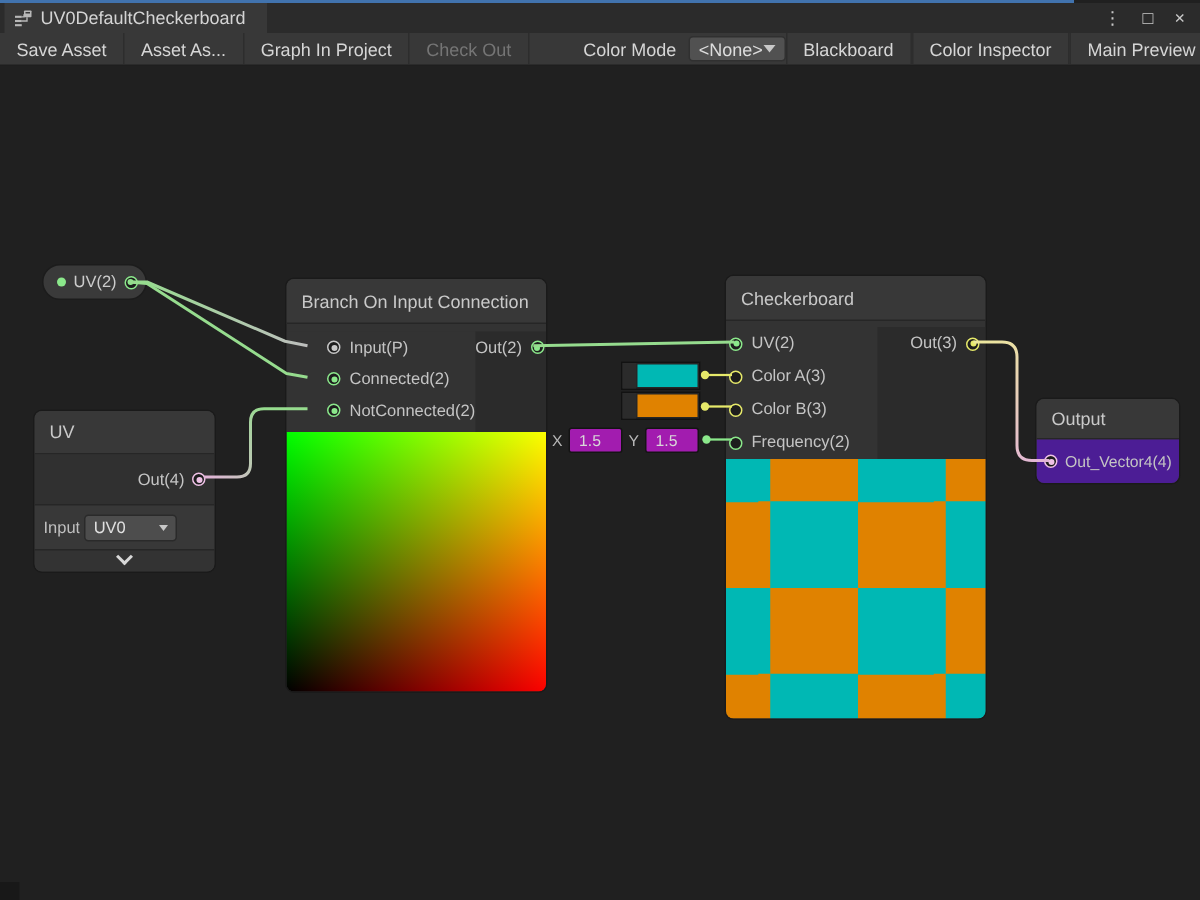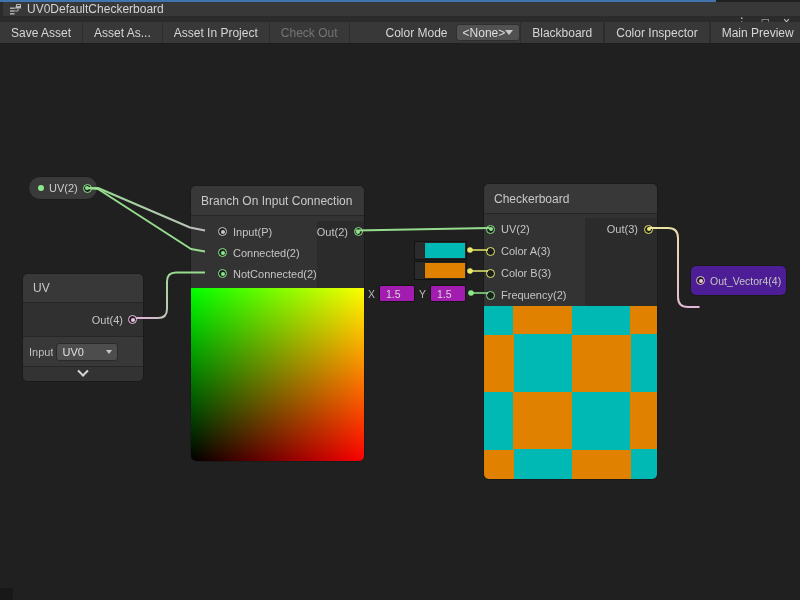--- a/index.html
+++ b/index.html
@@ -2,21 +2,21 @@
 <html><head>
 <meta charset="utf-8">
 <style>
   * { margin:0; padding:0; box-sizing:border-box; }
   html,body { width:800px; height:600px; background:#141414; }
   body { font-family:"Liberation Sans", sans-serif; overflow:hidden; }
   .app { position:relative; width:800px; height:600px; background:#202020; overflow:hidden; }
 
   
   .accent-line { position:absolute; left:0; top:0; width:716px; height:2px; }
-  .tabbar { position:absolute; left:0; top:2px; width:800px; height:20px; background:#2b2b2b; display:flex; align-items:stretch;flex-direction:column; }
+  .tabbar { position:absolute; left:0; top:2px; width:800px; height:20px; background:#2b2b2b; display:flex; align-items:stretch; }
   .tab { background:#383838; display:flex; align-items:center; gap:5px; padding:0 14px 0 6px; margin-left:3px; }
   .tab-title { color:#d4d4d4; font-size:12px; white-space:nowrap; }
   .tab-icon { width:13px; height:13px; display:inline-flex; }
   .win-controls { margin-left:auto; display:flex; align-items:center; gap:14px; padding-right:10px; color:#c8c8c8; }
   .win-controls span { font-size:12px; line-height:1; cursor:default; }
   .wc-max { font-size:11px; }
 
   .toolbar { position:absolute; left:0; top:22px; width:800px; height:22px; background:#383838; border-bottom:1px solid #1e1e1e; display:flex; align-items:stretch; color:#d6d6d6; font-size:12px; }
   .tb-btn { display:flex; align-items:center; padding:0 11px; border-right:1px solid #2d2d2d; white-space:nowrap; }
   .tb-btn.disabled { color:#757575; }
@@ -117,21 +117,21 @@
     <div class="win-controls">
       <span>⋮</span>
       <span class="wc-max">□</span>
       <span>×</span>
     </div>
   </div>
 
   <div class="toolbar">
     <div class="tb-btn">Save Asset</div>
     <div class="tb-btn">Asset As...</div>
-    <div class="tb-btn">Asset In Project</div>
+    <div class="tb-btn">Graph In Project</div>
     <div class="tb-btn disabled">Check Out</div>
     <div class="tb-label">Color Mode</div>
     <div class="tb-dropdown">
       <span>&lt;None&gt;</span>
       <span class="caret"></span>
     </div>
     <div class="tb-right">
       <div class="tb-btn">Blackboard</div>
       <div class="tb-btn">Color Inspector</div>
       <div class="tb-btn">Main Preview</div>
@@ -252,20 +252,23 @@
         <div class="row h22 out">
           <span>Out(3)</span>
           <span class="port connected" style="--c: #E6E96A;"></span>
         </div>
       </div>
     </div>
     <div class="preview-checker" style="--ca: #00B8B4; --cb: #E08200;"></div>
   </div>
 
   <div class="node output-node">
+    <div class="node-header">
+      <span>Output</span>
+    </div>
     <div class="output-body">
       <span class="port connected" style="--c: #EEC1E6;"></span>
       <span>Out_Vector4(4)</span>
     </div>
   </div>
 
   <div class="color-widget cw-a">
     <div class="pre"></div>
     <div class="swatch" style="background: rgb(0, 184, 180);"></div>
   </div>

